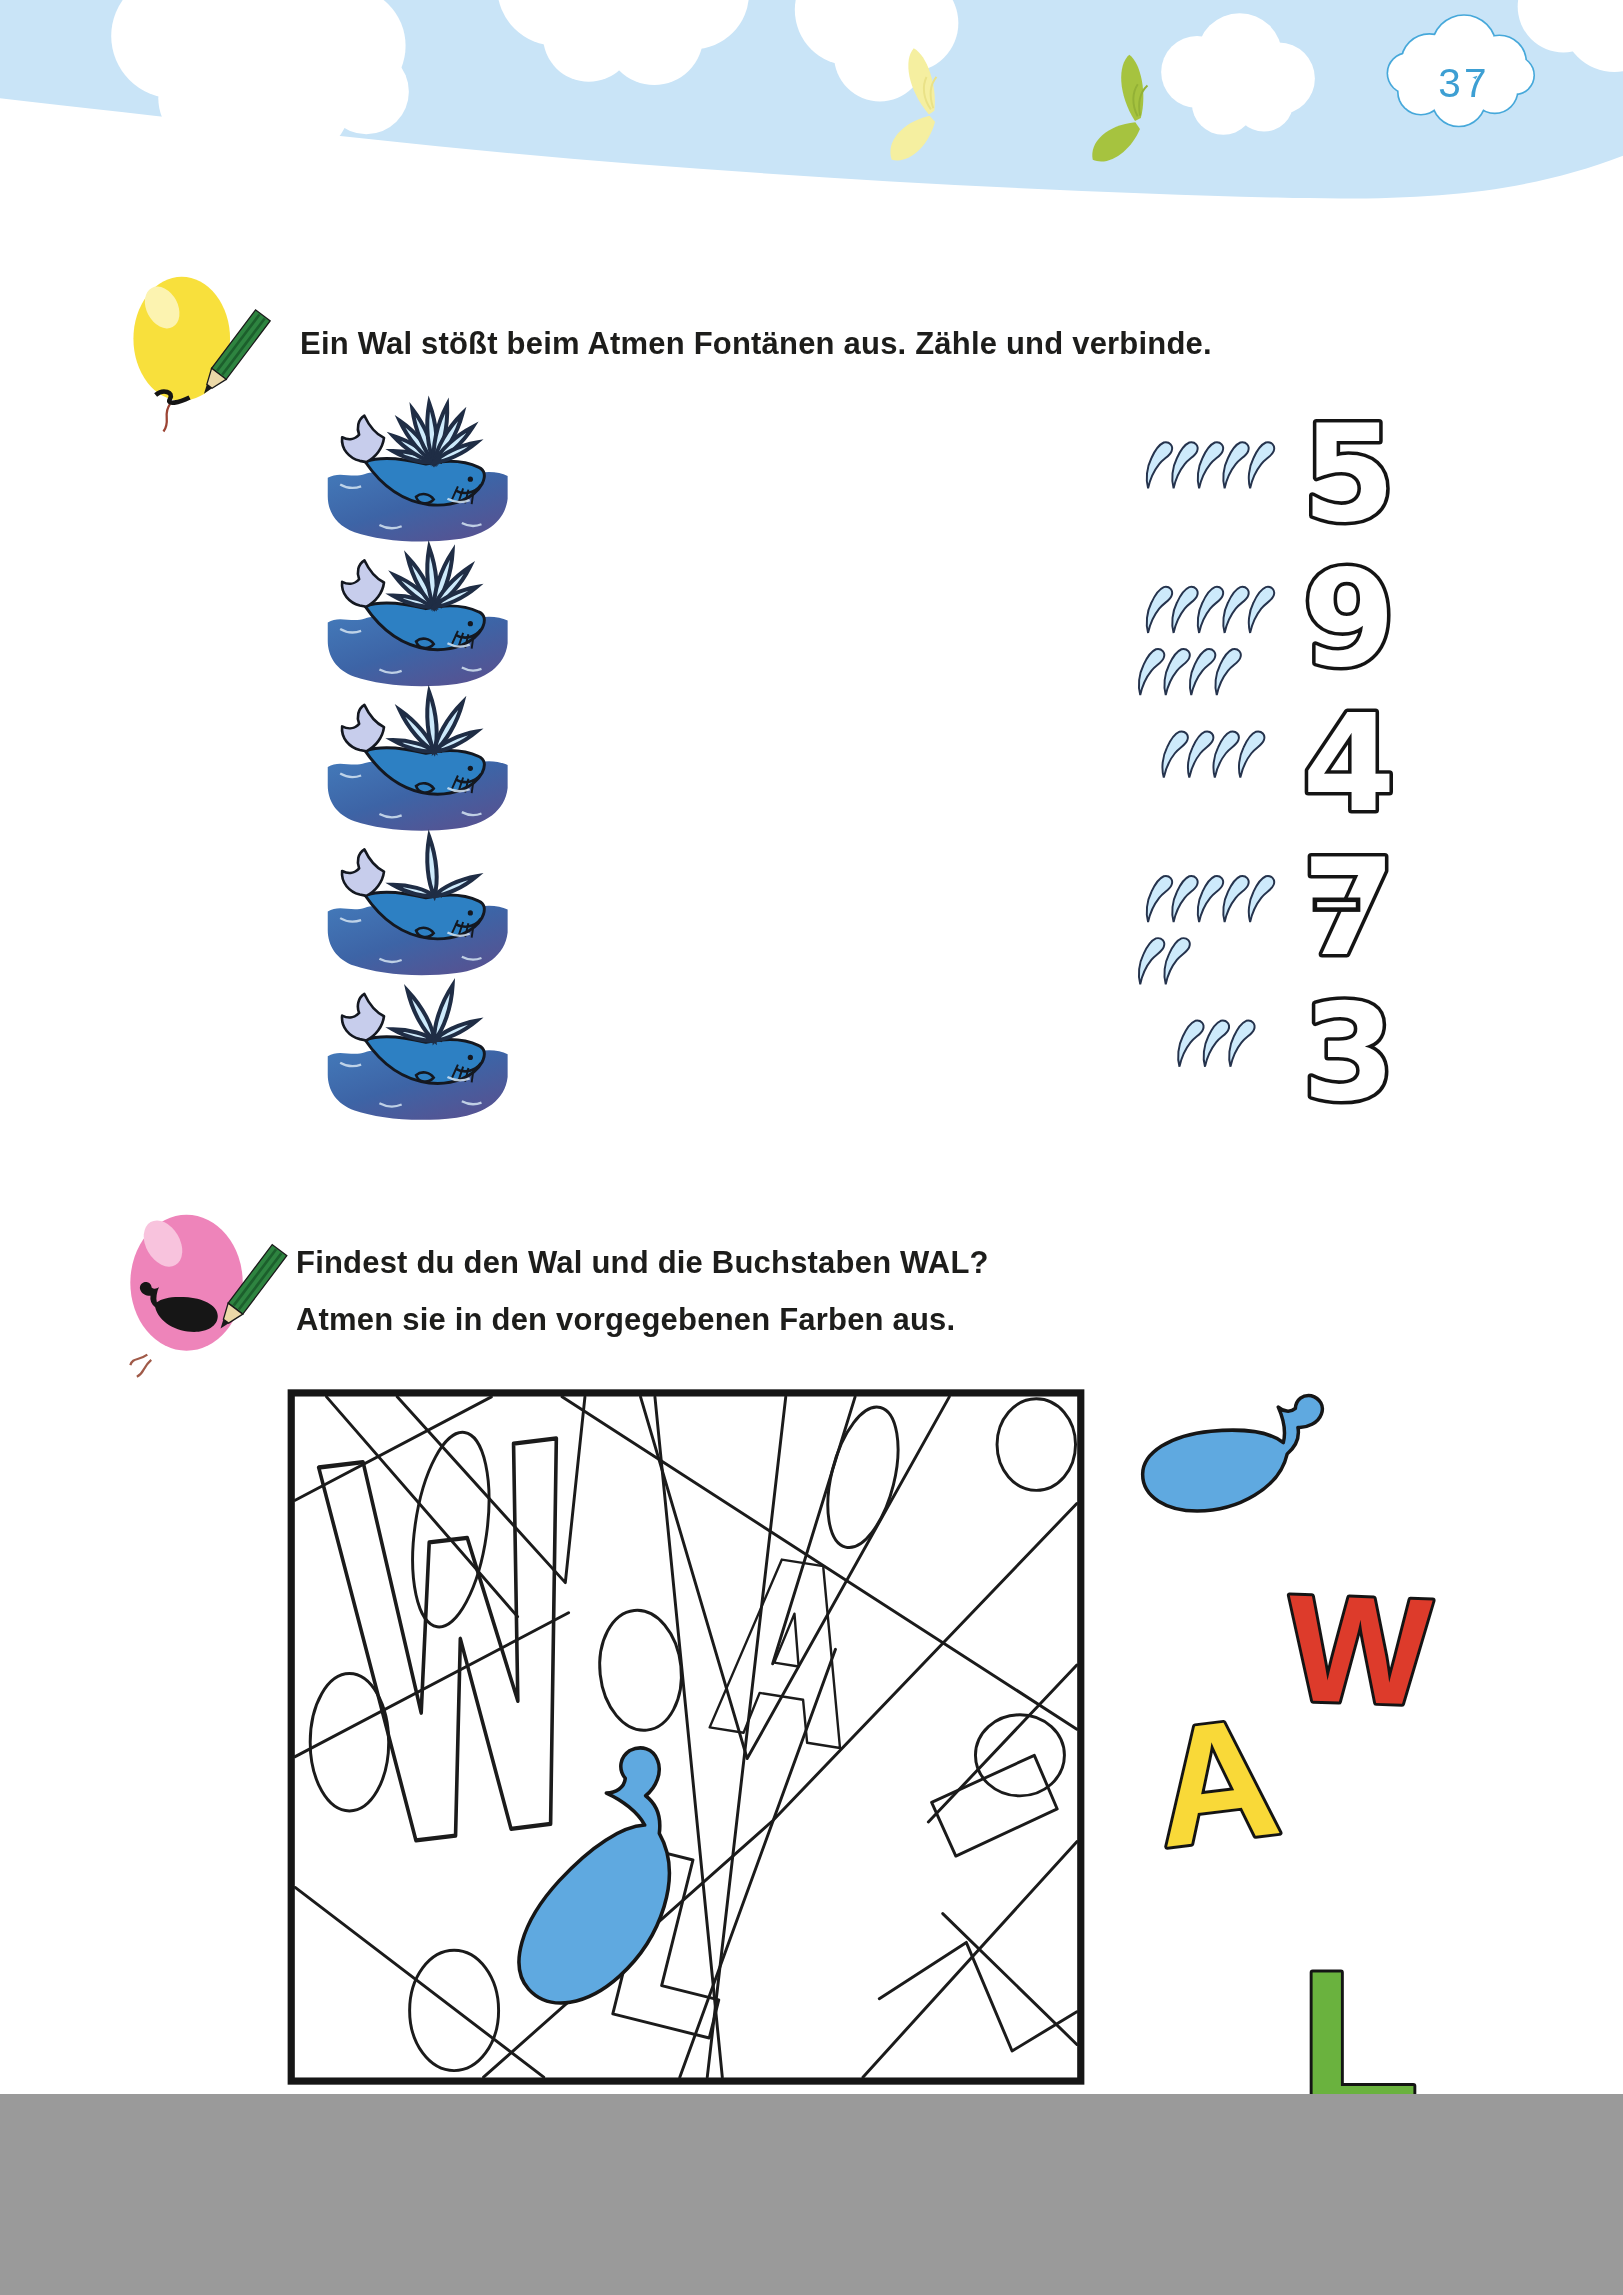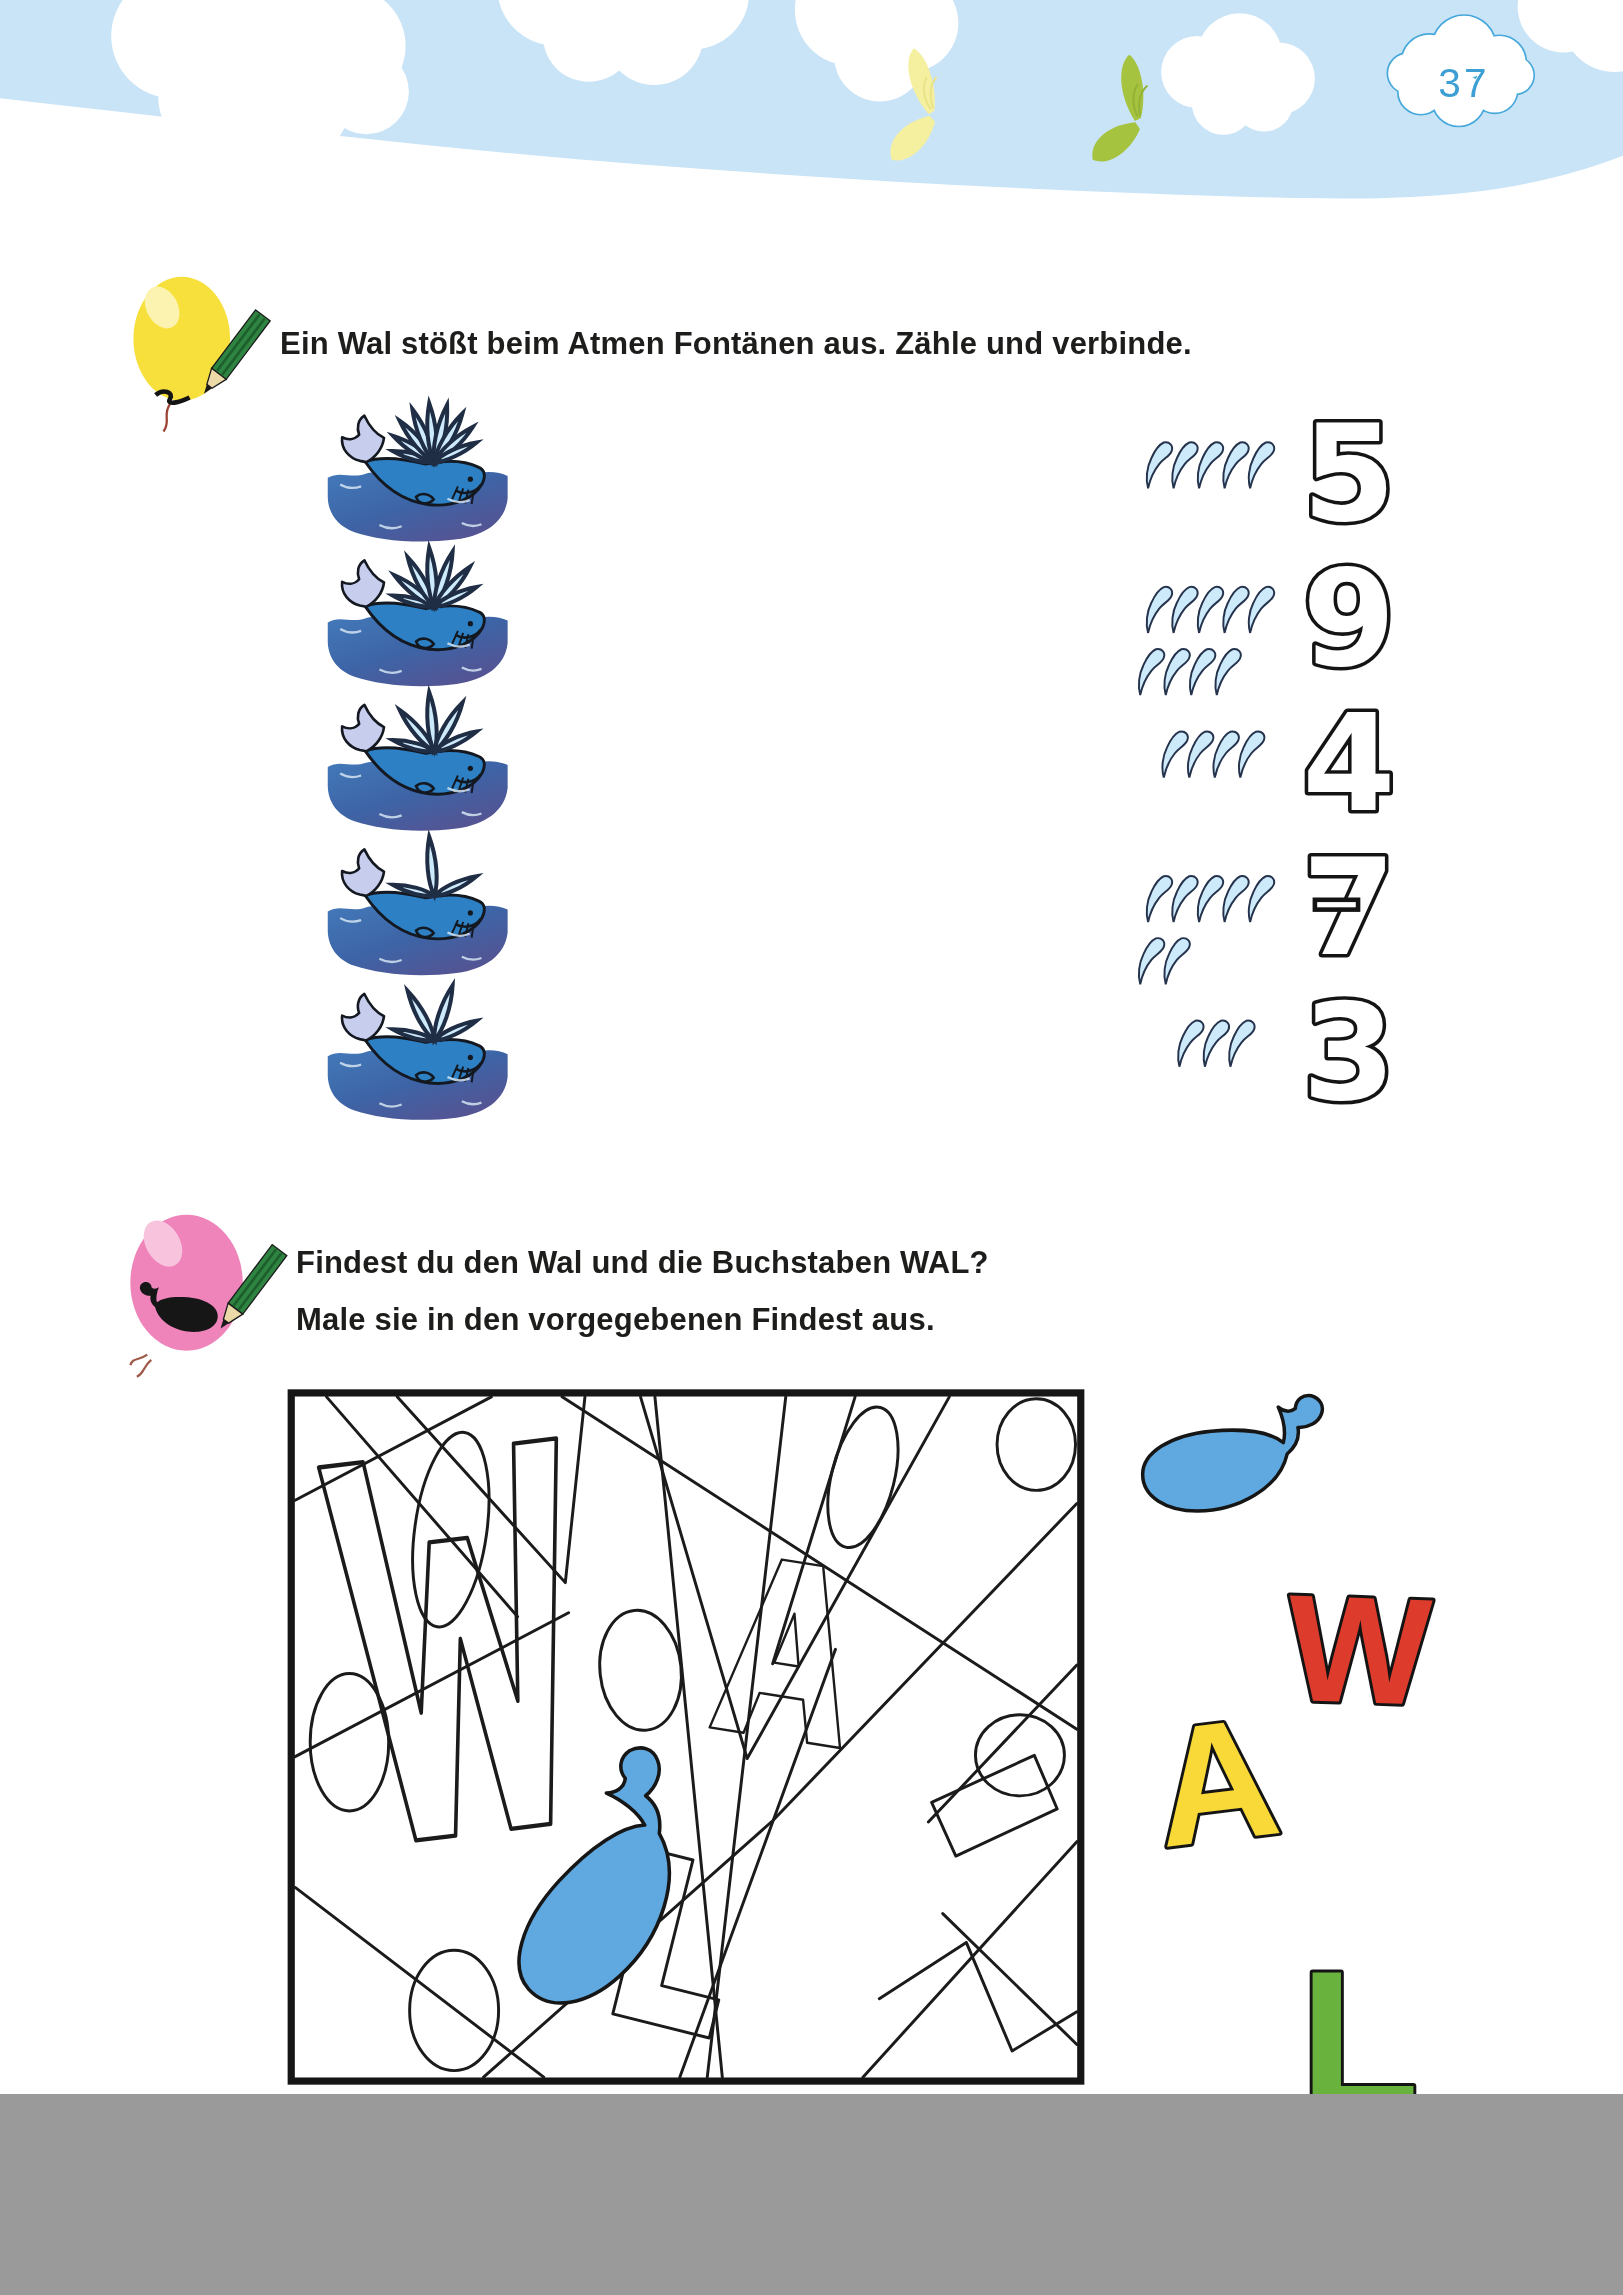--- a/index.html
+++ b/index.html
@@ -140,21 +140,21 @@
   </svg>
 
   <svg class="abs" style="left:190;top:267px;left:124px" width="154" height="173" viewBox="0 0 235 265">
     <ellipse cx="88" cy="110" rx="74" ry="95" fill="#f8e03c"></ellipse>
     <ellipse cx="58" cy="62" rx="24" ry="34" fill="#fcf3b0" transform="rotate(-28 58 62)"></ellipse>
     <path d="M70,210 C58,226 72,236 60,252" stroke="#9c4434" stroke-width="3.5" fill="none"></path>
     <path d="M48,196 C60,186 76,192 70,202 C64,212 84,208 100,200" stroke="#141414" stroke-width="7" fill="none"></path>
     <use href="#pencil" transform="translate(122,194) rotate(37)"></use>
   </svg>
 
-  <div class="task-text" style="left:280px;top:326px">Ein Wal stößt beim Atmen Fontänen aus. Zähle und verbinde.</div>
+  <div class="task-text" style="left:300px;top:326px">Ein Wal stößt beim Atmen Fontänen aus. Zähle und verbinde.</div>
 
   <svg id="activity-svg" class="abs" style="left:0;top:386px" width="1623" height="779" viewBox="0 0 2481 1190">
       <g>
         <use href="#whale-scene" x="488" y="20" width="300" height="230"></use>
         <use href="#fountain-drop" transform="translate(664,116) rotate(-75.0) scale(0.75)"></use>
         <use href="#fountain-drop" transform="translate(664,116) rotate(-57.5) scale(0.85)"></use>
         <use href="#fountain-drop" transform="translate(664,116) rotate(-40.0) scale(0.94)"></use>
         <use href="#fountain-drop" transform="translate(664,116) rotate(-22.5) scale(1.00)"></use>
         <use href="#fountain-drop" transform="translate(664,116) rotate(-5.0) scale(1.03)"></use>
         <use href="#fountain-drop" transform="translate(664,116) rotate(12.5) scale(1.02)"></use>
@@ -231,21 +231,21 @@
 
   <svg class="abs" style="left:121px;top:1203px" width="167" height="183" viewBox="0 0 255 280">
     <ellipse cx="100" cy="122" rx="86" ry="104" fill="#ee84ba"></ellipse>
     <ellipse cx="64" cy="62" rx="26" ry="38" fill="#f8c3dd" transform="rotate(-30 64 62)"></ellipse>
     <path d="M40,232 C26,242 18,236 14,248 M46,240 C32,252 36,260 24,266" stroke="#a05a48" stroke-width="3.5" fill="none"></path>
     <use href="#whale-path" transform="translate(152,120) scale(-0.42,0.42)" fill="#161616"></use>
     <use href="#pencil" transform="translate(152,192) rotate(37)"></use>
   </svg>
 
   <div class="task-text" style="left:296px;top:1245px">Findest du den Wal und die Buchstaben WAL?</div>
-  <div class="task-text" style="left:296px;top:1302px">Male sie in den vorgegebenen Findest aus.</div>
+  <div class="task-text" style="left:296px;top:1302px">Atmen sie in den vorgegebenen Farben aus.</div>
 
   <svg class="abs" style="left:287px;top:1389px" width="798" height="696" viewBox="0 0 1219 1064">
     <rect x="6" y="6" width="1207" height="1052" fill="#ffffff" stroke="#161616" stroke-width="11"></rect>
     <g class="puzz">
       <path d="M168,12 L425,296 L455,12"></path>
       <path d="M60,12 L352,348"></path>
         <path d="M12,170 L312,12"></path>
       <path d="M540,12 L703,565 L1012,12"></path>
       <path d="M420,12 L1207,520"></path>
         <path d="M868,12 L742,420"></path>

